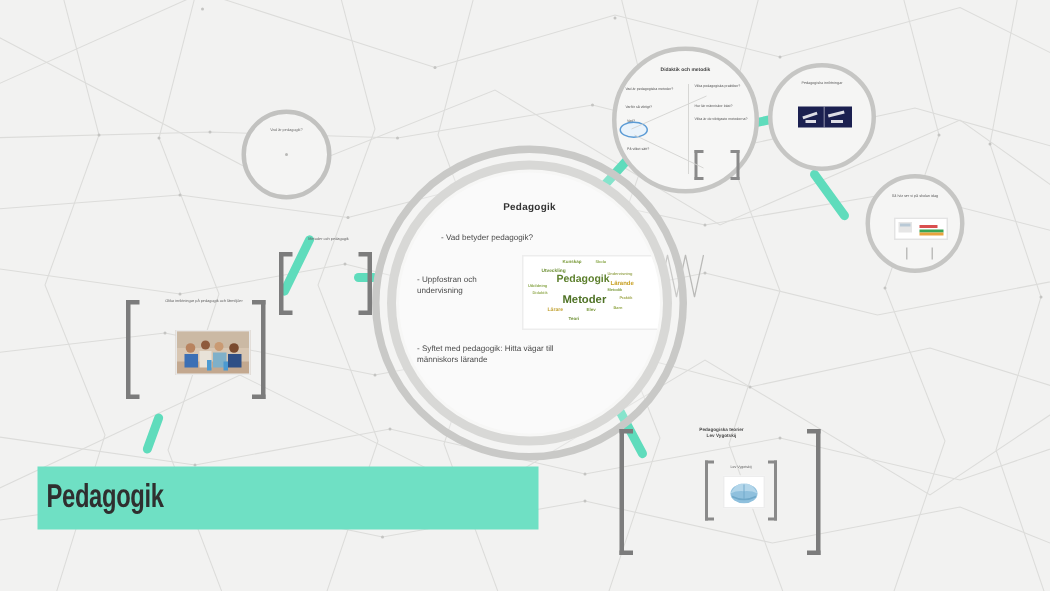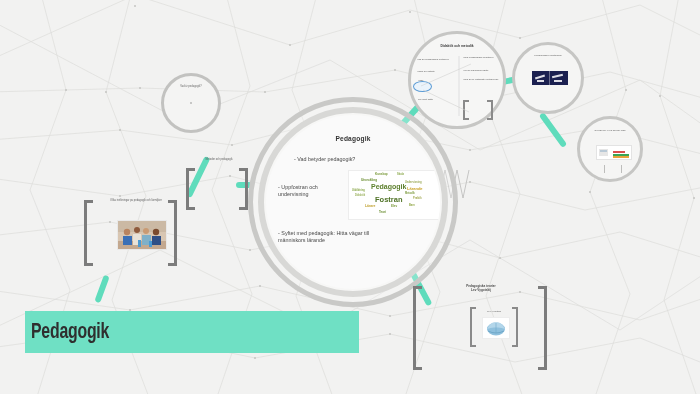--- a/index.html
+++ b/index.html
@@ -268,21 +268,21 @@
     <div id="wordcloud">
       <span class="wc" style="left:26px;top:2px;font-size:3px;color:#7a9a3a;">Kunskap</span>
       <span class="wc" style="left:48px;top:3px;font-size:2.6px;color:#8aa84a;">Skola</span>
       <span class="wc" style="left:12px;top:8px;font-size:3.2px;color:#6c8f33;">Utveckling</span>
       <span class="wc" style="left:22px;top:12px;font-size:7px;color:#5c7f2c;">Pedagogik</span>
       <span class="wc" style="left:56px;top:11px;font-size:2.6px;color:#9aa855;">Undervisning</span>
       <span class="wc" style="left:3px;top:19px;font-size:2.6px;color:#8ba84c;">Utbildning</span>
       <span class="wc" style="left:58px;top:16px;font-size:4px;color:#c9a227;">Lärande</span>
       <span class="wc" style="left:56px;top:22px;font-size:2.6px;color:#7d9b3f;">Metodik</span>
       <span class="wc" style="left:6px;top:24px;font-size:2.6px;color:#9ab05c;">Didaktik</span>
-      <span class="wc" style="left:26px;top:25px;font-size:7.5px;color:#4f7226;">Fostran</span>
+      <span class="wc" style="left:26px;top:25px;font-size:7.5px;color:#4f7226;">Metoder</span>
       <span class="wc" style="left:64px;top:27px;font-size:2.6px;color:#a0a84f;">Praktik</span>
       <span class="wc" style="left:16px;top:34px;font-size:3.4px;color:#c0a02f;">Lärare</span>
       <span class="wc" style="left:42px;top:34px;font-size:3px;color:#7d9b3f;">Elev</span>
       <span class="wc" style="left:60px;top:34px;font-size:2.6px;color:#93a84a;">Barn</span>
       <span class="wc" style="left:30px;top:40px;font-size:3px;color:#6c8f33;">Teori</span>
     </div>
   </div>
 
   <div class="frame" id="frame-small">
     <div id="frame-small-label">Metoder och pedagogik</div>

